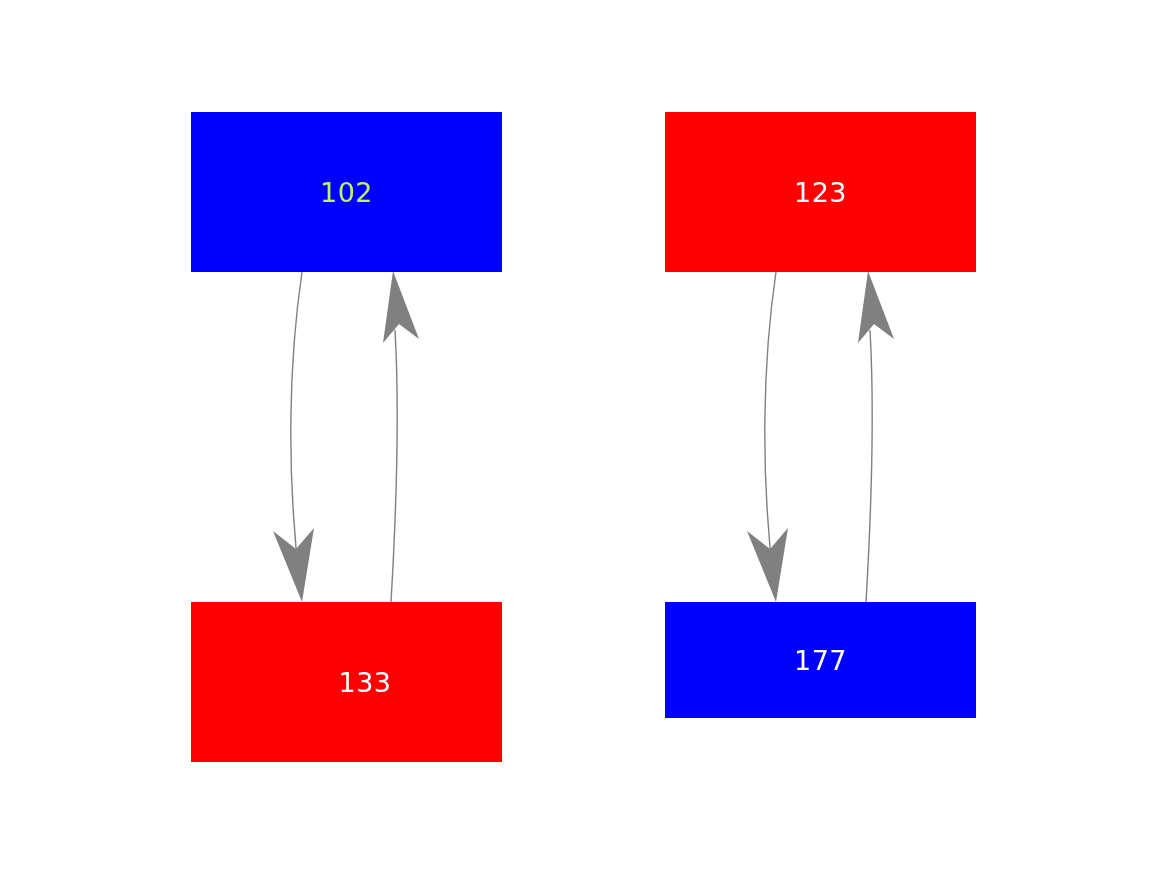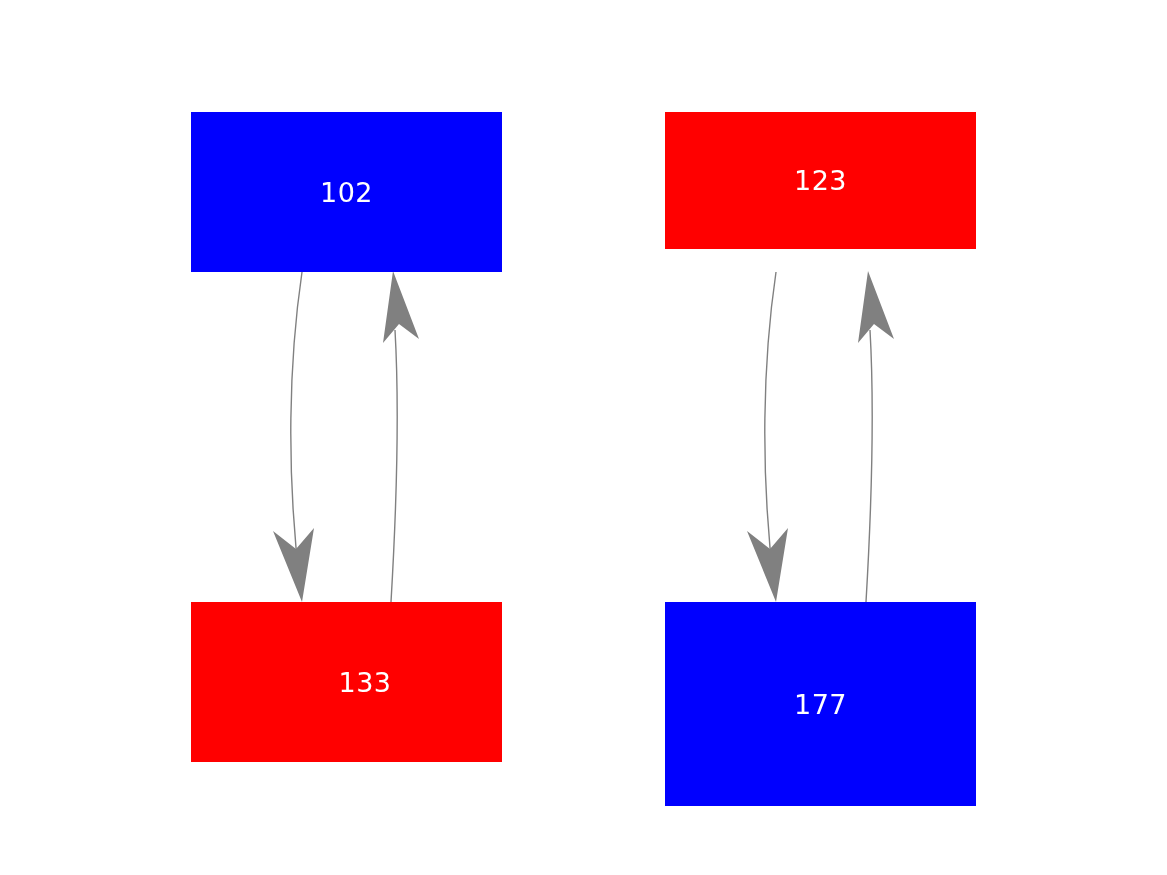--- a/index.html
+++ b/index.html
@@ -67,28 +67,28 @@
     </g>
 
     <g>
       <path d="M 866,602 C 872,500 874,400 870,330" fill="none" stroke="#808080" stroke-width="1.4"></path>
       <polygon points="868,271 858,343 874,324 894,339" fill="#808080"></polygon>
     </g>
 
   </svg>
 
   <div class="node" style="left:191px; top:112px; width:311px; height:160px; background:#0000ff;">
-    <span class="node-label" style="color: #ffffff;">102</span>
+    <span class="node-label" style="color: #bef264;">102</span>
   </div>
 
   <div class="node" style="left:191px; top:602px; width:311px; height:160px; background:#ff0000;padding-left:37px;">
     <span class="node-label" style="color: rgb(255, 255, 255);">133</span>
   </div>
 
-  <div class="node" style="left:665px; top:112px; width:311px; height:137px; background:#ff0000;">
+  <div class="node" style="left:665px; top:112px; width:311px; height:160px; background:#ff0000;">
     <span class="node-label" style="color: rgb(255, 255, 255);">123</span>
   </div>
 
-  <div class="node" style="left:665px; top:602px; width:311px; height:204px; background:#0000ff;">
+  <div class="node" style="left:665px; top:602px; width:311px; height:116px; background:#0000ff;">
     <span class="node-label" style="color: rgb(255, 255, 255);">177</span>
   </div>
 
 </div>
 
 </body></html>

